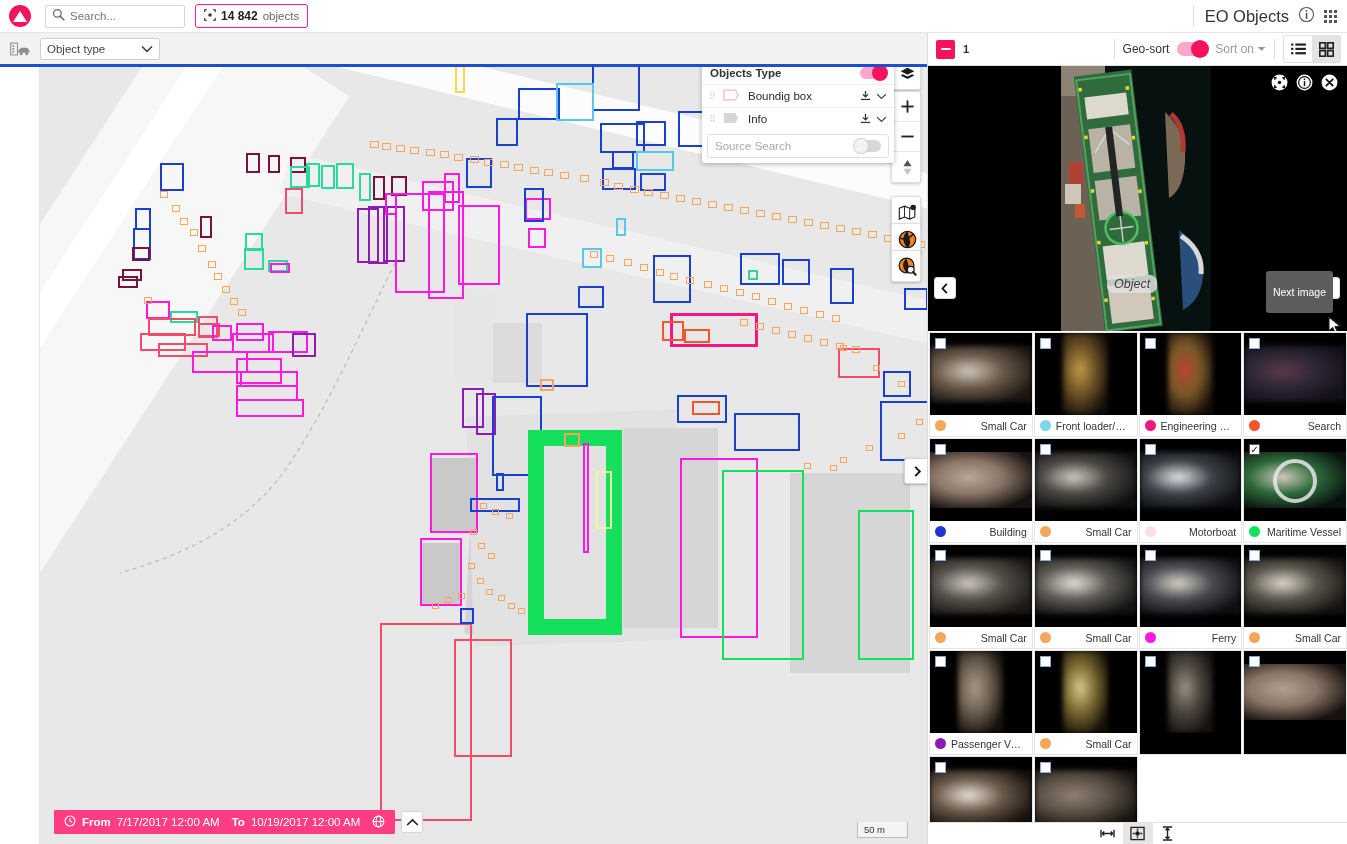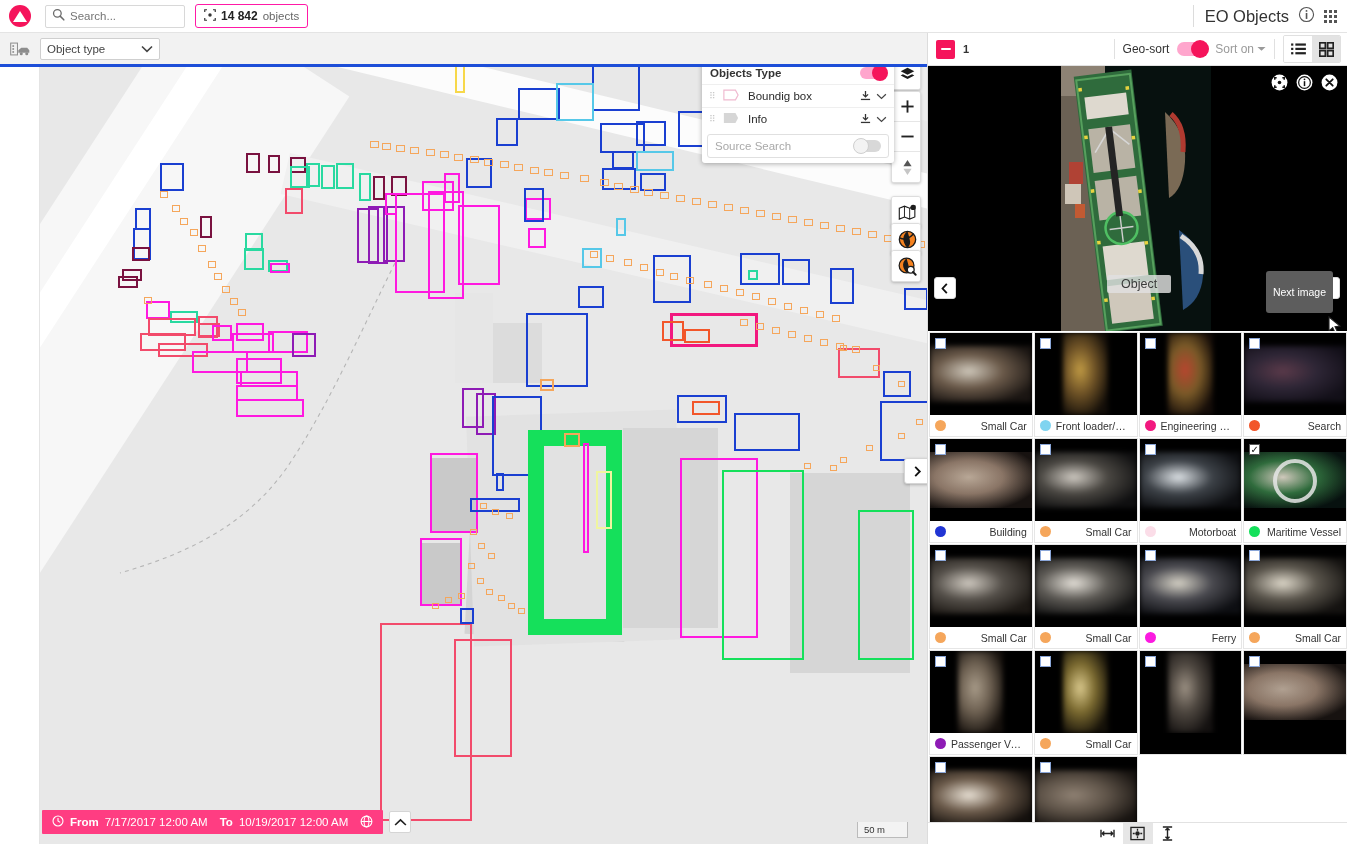--- a/index.html
+++ b/index.html
@@ -147,21 +147,21 @@
   }
   .toggle.on i { right:-2px; background:#f5145b; }
   .toggle.off i{ left:-2px; background:#f3f3f3; border:1px solid #cfcfcf; }
 
   
   .timeline {
     position:absolute; left: 40px; bottom: 0px; height: 44px; width: 887px;
     display:flex; align-items:center; z-index: 20;
   }
   .tl-pill {
-    margin-left: 2px; background:#ff3d82; color:#fff;
+    margin-left: 14px; background:#ff3d82; color:#fff;
     height: 24px; display:flex; align-items:center; gap:6px;
     padding: 9px 10px; font-size: 11.5px; border-radius:1px;
   }
   .tl-pill b { font-weight:bold; }
   .tl-caret {
     margin-left: 6px; width: 22px; height: 22px; background:#fff;
     border:1px solid #d5d5d5; border-radius:2px;
     display:flex; align-items:center; justify-content:center; cursor:pointer;
   }
   .dots-vert {
@@ -225,21 +225,21 @@
     position:absolute; top: 211px; width:22px;height:22px;background:#fff;
     border:1px solid #dadada; border-radius:3px; cursor:pointer;
     display:flex;align-items:center;justify-content:center; z-index:5;
     box-shadow:0 1px 2px rgba(0,0,0,.3);
   }
   .nav-left { left: 6px; }
   .nav-right{ right: 8px; }
   .obj-chip {
     position:absolute; left:179px; top:209px; z-index:5;
     background:rgba(225,225,225,.82); color:#3b3b3b;
-    font-size:12.5px; padding:2px 14px; border-radius:2px;
+    font-size:12.5px; padding:2px 7px; border-radius:7px;font-style:italic;
   }
   .tooltip {
     position:absolute; right: 14px; top: 238px; z-index:9;
     background:#5d5d5d; color:#fff; font-size:10.5px;
     padding:15px 7px; border-radius:3px;
   }
   .cursor-arrow { position:absolute; right:6px; top:250px; z-index:10; }
 
   
   .thumbgrid {

